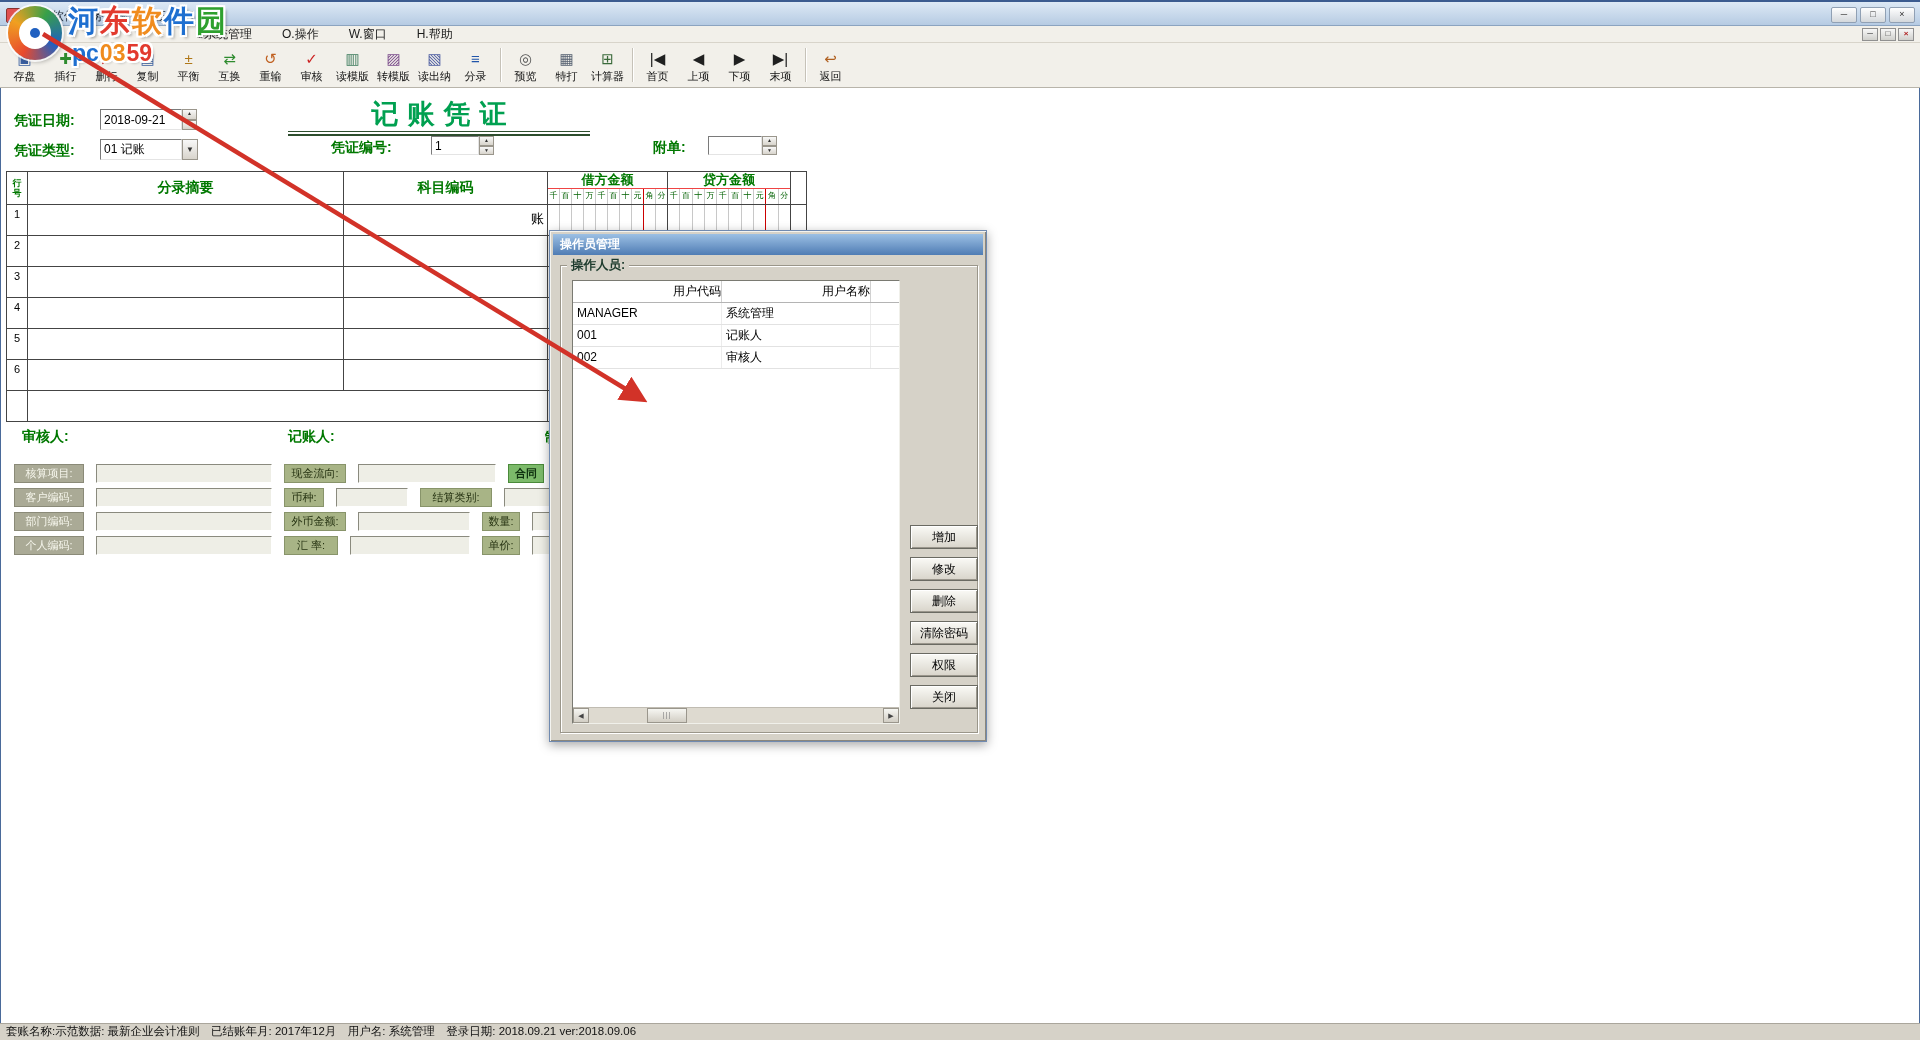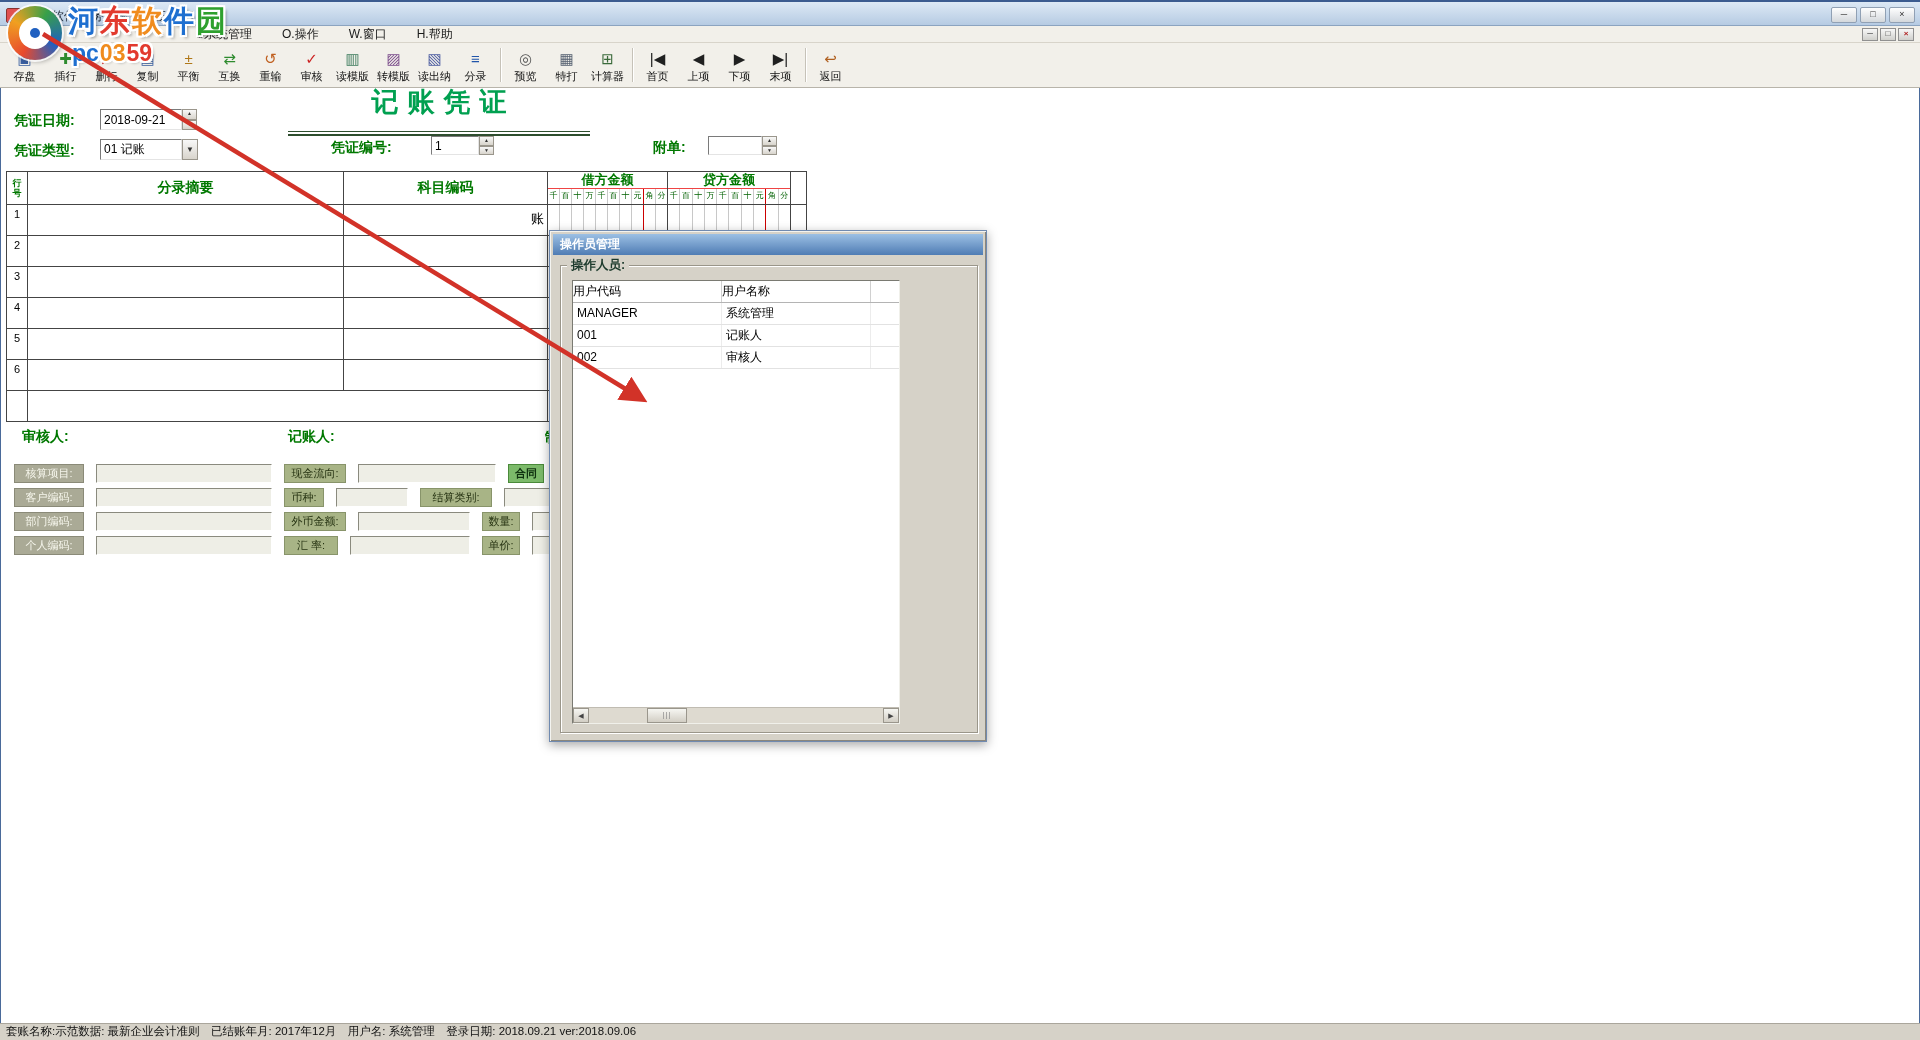--- a/index.html
+++ b/index.html
@@ -28,21 +28,21 @@
   .tb-icon{height:21px;font-size:15px;line-height:21px;white-space:nowrap;}
   .tb-label{font-size:11px;color:#111;line-height:12px;white-space:nowrap;}
   .tb-sep{width:1px;background:#c6c2b8;margin:4px 4px;box-shadow:1px 0 0 #ffffff;}
 
   
   .green-label{position:absolute;font-size:14px;font-weight:bold;color:#007800;white-space:nowrap;}
   .field{position:absolute;background:#fff;border:1px solid;border-color:#7a7a7a #e4e4e4 #e4e4e4 #7a7a7a;font-size:12px;color:#000;padding:0 3px;display:flex;align-items:center;}
   .spinner{position:absolute;width:15px;display:flex;flex-direction:column;}
   .spin-btn{flex:1;background:linear-gradient(#f8f8f8,#d8d4cc);border:1px solid #9a968c;font-size:5px;line-height:7px;text-align:center;color:#333;overflow:hidden;}
   .dropdown-btn{position:absolute;width:16px;background:linear-gradient(#f8f8f8,#d8d4cc);border:1px solid #9a968c;font-size:8px;text-align:center;color:#333;display:flex;align-items:center;justify-content:center;}
-  .voucher-title{position:absolute;left:288px;top:84px;width:302px;text-align:center;font-size:27px;font-weight:bold;color:#00a050;letter-spacing:9px;padding-left:9px;}
+  .voucher-title{position:absolute;left:288px;top:96px;width:302px;text-align:center;font-size:27px;font-weight:bold;color:#00a050;letter-spacing:9px;padding-left:9px;}
   .title-line-1{position:absolute;left:288px;top:131px;width:302px;height:1px;background:#2f4f2f;}
   .title-line-2{position:absolute;left:288px;top:134px;width:302px;height:2px;background:#2f4f2f;}
 
   
   .entry-table{position:absolute;left:6px;top:171px;width:801px;border:1px solid #444;background:#fff;}
   .trow{display:flex;border-bottom:1px solid #444;}
   .trow:last-child{border-bottom:none;}
   .tcell{border-right:1px solid #444;position:relative;overflow:hidden;}
   .tcell:last-child{border-right:none;}
   .t-header{height:33px;}
@@ -74,21 +74,21 @@
   .detail-button{height:19px;background:#7cba6a;border:1px solid #4a8a3a;color:#103310;font-size:11px;line-height:16px;text-align:center;font-weight:bold;}
 
   
   .dialog{position:absolute;left:549px;top:230px;width:438px;height:512px;background:#d6d2c8;border:1px solid #708ab0;box-shadow:0 3px 10px rgba(0,0,0,0.35),inset 1px 1px 0 #f4f4f0,inset -1px -1px 0 #8a867c;z-index:30;}
   .dialog-titlebar{position:absolute;left:3px;top:3px;right:3px;height:21px;background:linear-gradient(180deg,#9cc0e4,#4f7cb4);display:flex;align-items:center;padding-left:7px;}
   .dialog-title{font-size:12px;font-weight:bold;color:#ffffff;}
   .dialog-group{position:absolute;left:10px;top:34px;width:418px;height:468px;border:1px solid #9a968a;box-shadow:inset 1px 1px 0 #ffffff,1px 1px 0 #ffffff;}
   .dialog-group-label{position:absolute;left:17px;top:26px;background:#d6d2c8;padding:0 4px;font-size:12.5px;font-weight:bold;color:#1c3a2c;z-index:1;}
   .operator-table{position:absolute;left:22px;top:49px;width:328px;height:444px;background:#fff;border:1px solid;border-color:#7a7a72 #f0f0ea #f0f0ea #7a7a72;overflow:hidden;}
   .dlg-header{display:flex;height:22px;border-bottom:1px solid #b4b4b4;}
-  .dlg-hcell{width:149px;border-right:1px solid #d0d0d0;font-size:12px;color:#000;text-align:left;line-height:21px;}
+  .dlg-hcell{width:149px;border-right:1px solid #d0d0d0;font-size:12px;color:#000;text-align:right;line-height:21px;}
   .dlg-row{display:flex;height:22px;border-bottom:1px solid #e2e2e2;}
   .dlg-cell{width:149px;border-right:1px solid #ececec;font-size:12px;color:#000;line-height:21px;padding-left:4px;white-space:nowrap;overflow:hidden;}
   .dlg-cell-extra{width:28px !important;border-right:none !important;}
   .dlg-scrollbar{position:absolute;left:0;bottom:0;width:100%;height:16px;background:#dedad0;border-top:1px solid #c0bcb2;display:flex;}
   .sb-arrow{width:16px;height:100%;background:linear-gradient(#f6f6f2,#d2cec4);border:1px solid #9a968c;font-size:7px;text-align:center;line-height:13px;color:#444;}
   .sb-track{flex:1;position:relative;}
   .sb-thumb{position:absolute;left:58px;top:0;width:40px;height:15px;background:linear-gradient(#f6f6f2,#d2cec4);border:1px solid #9a968c;text-align:center;font-size:8px;line-height:12px;color:#888;letter-spacing:1px;}
   .dlg-buttons{position:absolute;left:360px;top:294px;display:flex;flex-direction:column;gap:8px;}
   .dlg-btn{width:68px;height:24px;background:linear-gradient(#fafaf6,#d8d4ca);border:1px solid #6a6a62;box-shadow:inset 1px 1px 0 #fff,inset -1px -1px 0 #9a968c;font-size:12px;color:#000;font-family:inherit;white-space:nowrap;overflow:hidden;}
 
@@ -610,20 +610,28 @@
           </div>
         </div>
       <div class="dlg-scrollbar">
         <div class="sb-arrow">◀</div>
         <div class="sb-track">
           <div class="sb-thumb">|||</div>
         </div>
         <div class="sb-arrow">▶</div>
       </div>
     </div>
+    <div class="dlg-buttons">
+        <button class="dlg-btn">增加</button>
+        <button class="dlg-btn">修改</button>
+        <button class="dlg-btn">删除</button>
+        <button class="dlg-btn">清除密码</button>
+        <button class="dlg-btn">权限</button>
+        <button class="dlg-btn">关闭</button>
+      </div>
   </div>
 
   <svg class="annotation-arrow" width="1920" height="1040" viewBox="0 0 1920 1040">
     <defs>
       <marker id="arrowhead" markerWidth="6" markerHeight="6" refX="4.6" refY="3" orient="auto">
         <path d="M0,0 L6,3 L0,6 Z" fill="#d23228"></path>
       </marker>
     </defs>
     <line x1="43" y1="34" x2="642" y2="399" stroke="#d23228" stroke-width="4.5" marker-end="url(#arrowhead)"></line>
   </svg>

